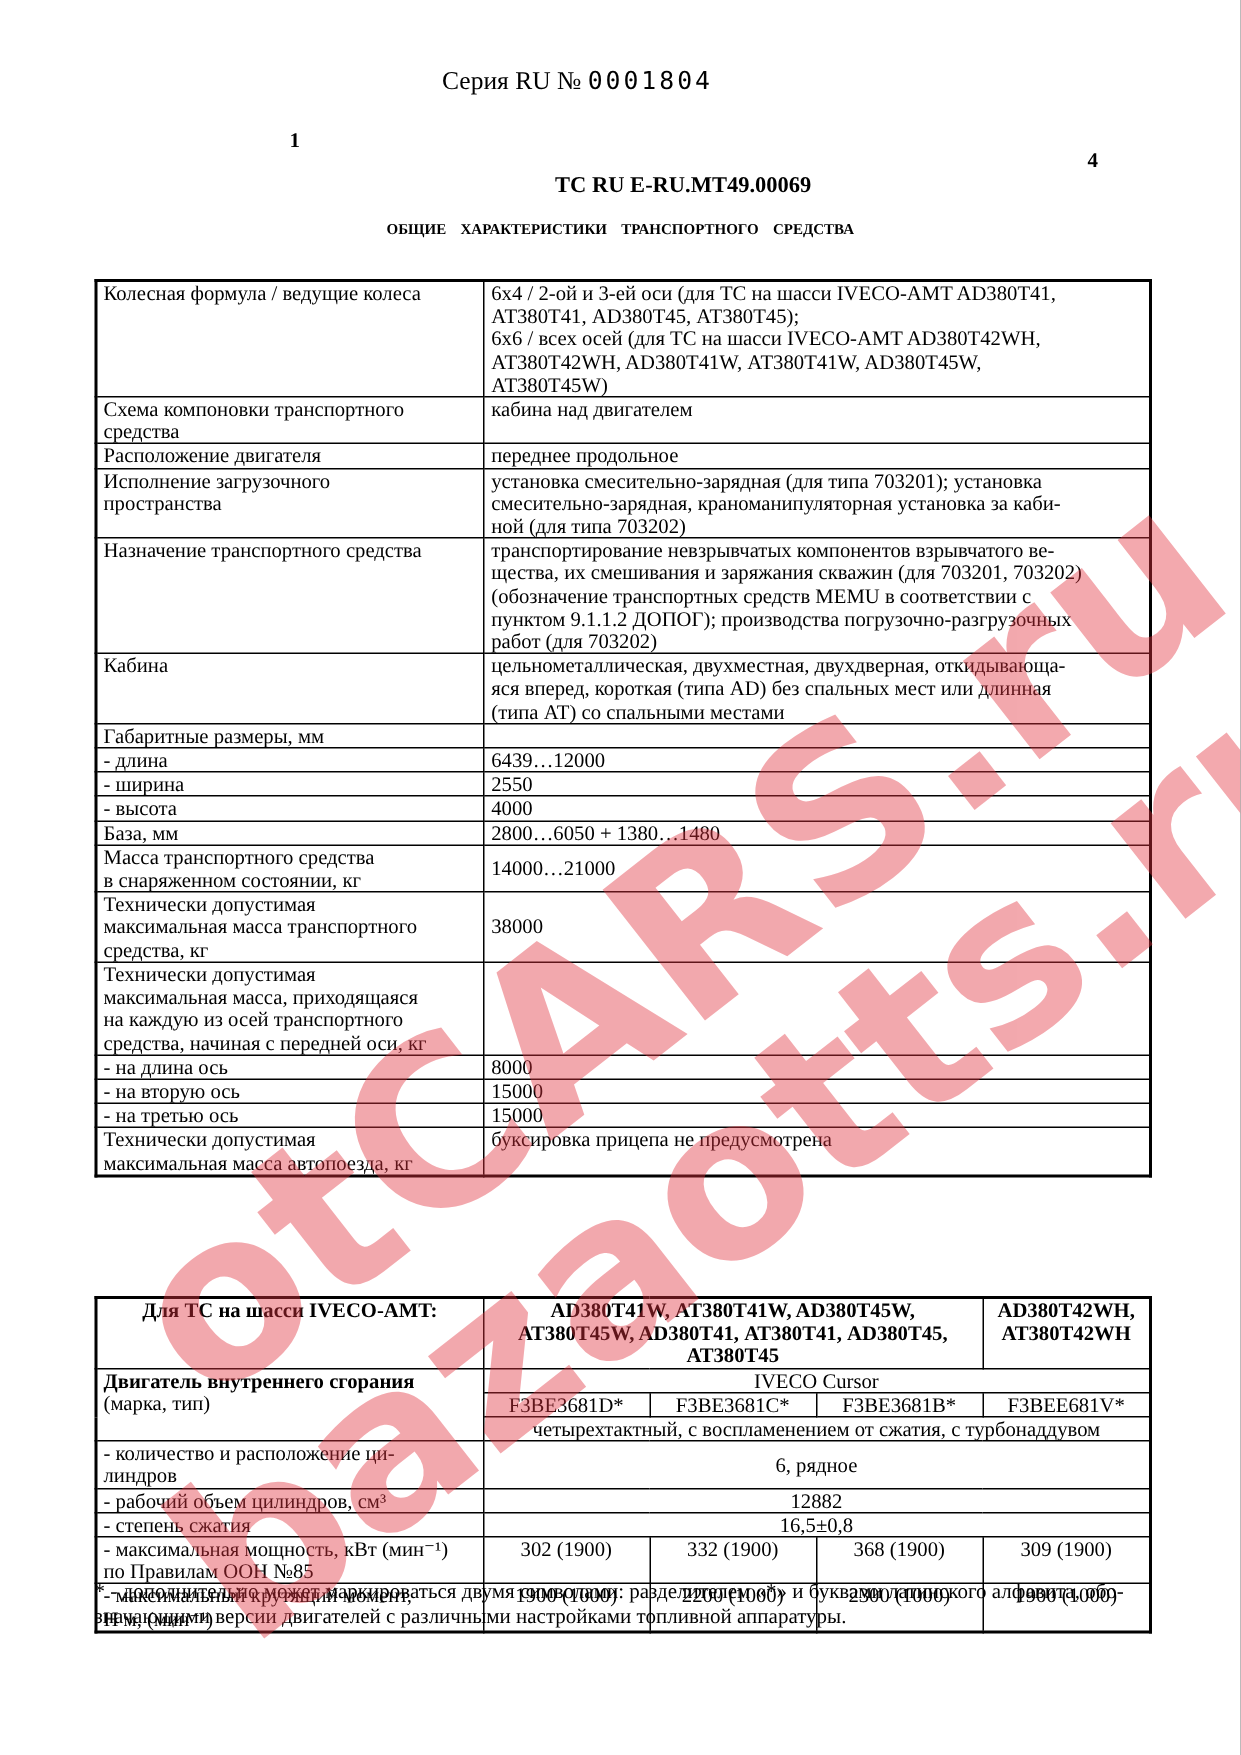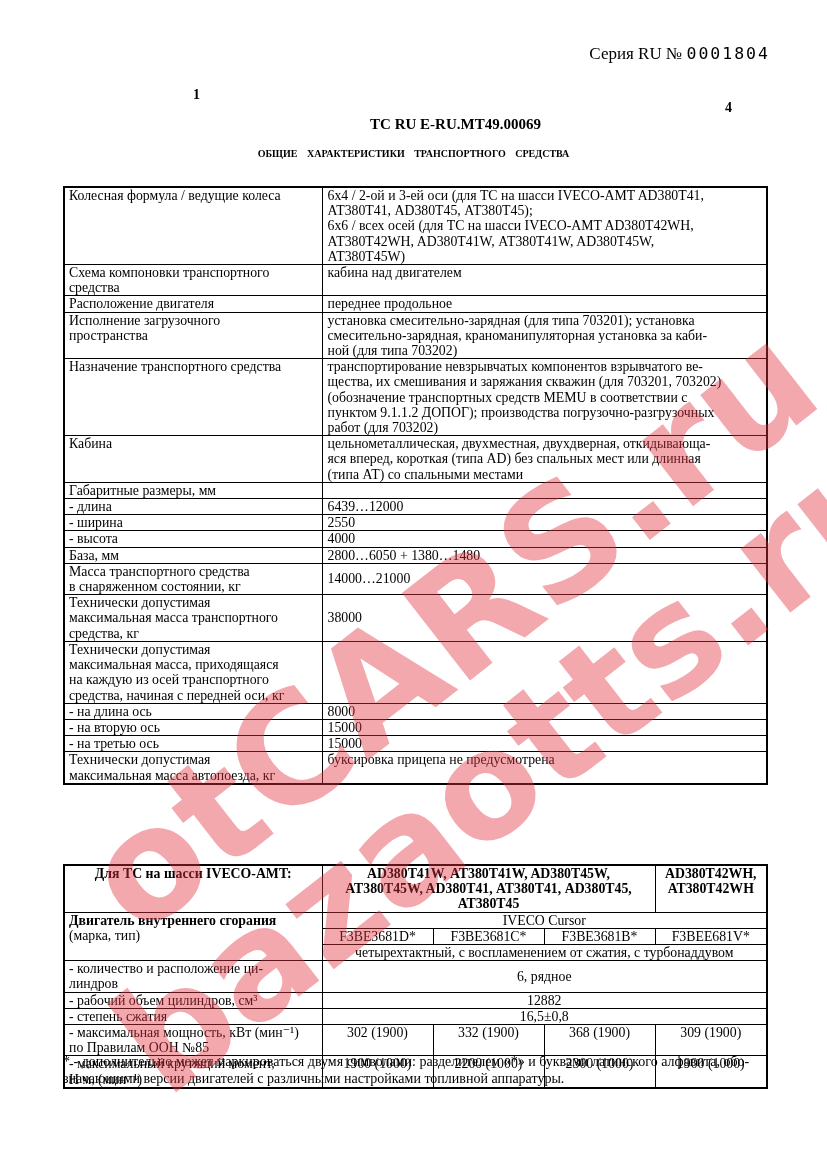--- a/index.html
+++ b/index.html
@@ -1,19 +1,19 @@
 <!DOCTYPE html>
 <html><head>
 <meta charset="utf-8">
 <style>
   html,body{margin:0;padding:0;background:#888;}
   .page{position:relative;width:827px;height:1170px;background:#ffffff;margin:0 auto;
         font-family:"Liberation Serif","DejaVu Serif",serif;color:#000;overflow:hidden;}
   
-  .series{position:absolute;top:44px;left:0;width:770px;text-align:right;font-size:17px;}
+  .series{position:absolute;top:44px;left:0;width:770px;text-align:center;font-size:17px;}
   .series .num{font-family:"DejaVu Sans Mono",monospace;font-size:16.5px;letter-spacing:2px;}
   .pgnum{position:absolute;font-weight:bold;font-size:14px;}
   .pg1{top:87px;left:193px;}
   .pg4{top:100px;left:725px;}
   .approval{position:absolute;top:116px;left:0;width:827px;text-align:center;font-weight:bold;font-size:15px;padding-left:42px;}
   .doctitle{position:absolute;top:148px;left:0;width:827px;text-align:center;font-weight:bold;font-size:10px;word-spacing:7px;}
   
   table{border-collapse:collapse;table-layout:fixed;}
   .t1{position:absolute;left:63px;top:186px;width:703px;font-family:Liberation Serif, serif;}
   .t2{position:absolute;left:63px;top:864px;width:703px;border:2px solid #000;}

